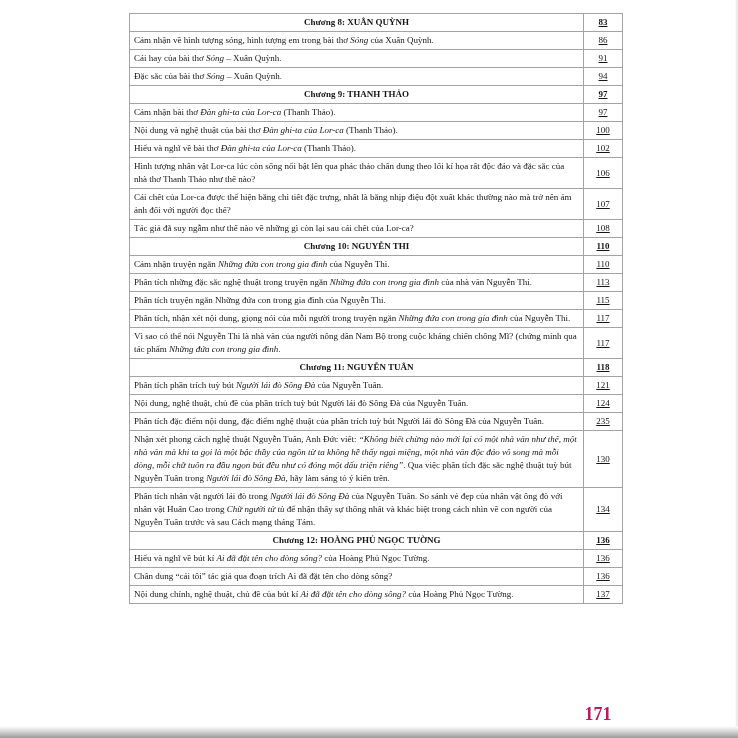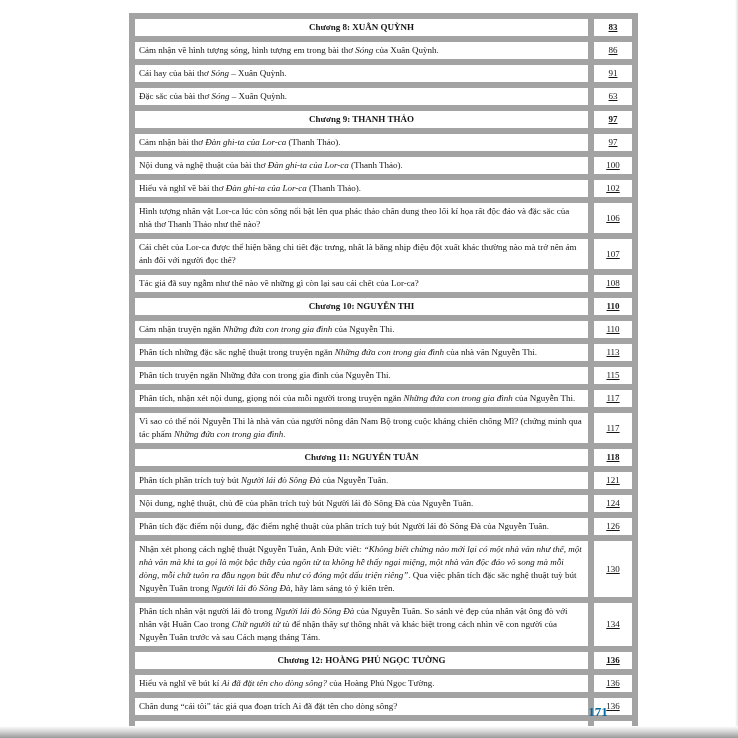--- a/index.html
+++ b/index.html
@@ -35,21 +35,21 @@
   }
   table.toc {
     position: absolute;
     left: 129px;
     top: 13px;
     width: 483px;
     border-collapse: collapse;
     table-layout: fixed;
   }
   table.toc td {
-    border: 6px solid #a3a3a3;
+    border: 1px solid #a3a3a3;
     color: #161616;
     font-size: 9px;
     line-height: 13px;
     padding: 2px 4px;
     vertical-align: middle;
     word-wrap: break-word;
   }
   td.content-cell { width: 445px; text-align: left; }
   td.page-cell { width: 30px; text-align: center; text-decoration: underline; }
   td.chapter-title {
@@ -58,22 +58,22 @@
     font-size: 10px;
   }
   td.chapter-page { font-weight: bold; }
   .footer-page-number {
     position: absolute;
     top: 704px;
     left: 583px;
     width: 30px;
     text-align: center;
     font-weight: bold;
-    font-size: 13px;
-    color: #0369a1;
+    font-size: 18px;
+    color: #be185d;
   }
 </style>
 </head>
 <body>
 
 <div class="page">
   <table class="toc">
     <tbody>
         <tr>
           <td class="content-cell chapter-title">Chương 8: XUÂN QUỲNH</td>
@@ -82,21 +82,21 @@
         <tr>
           <td class="content-cell">Cảm nhận về hình tượng sóng, hình tượng em trong bài thơ <i>Sóng</i> của Xuân Quỳnh.</td>
           <td class="page-cell">86</td>
         </tr>
         <tr>
           <td class="content-cell">Cái hay của bài thơ <i>Sóng</i> – Xuân Quỳnh.</td>
           <td class="page-cell">91</td>
         </tr>
         <tr>
           <td class="content-cell">Đặc sắc của bài thơ <i>Sóng</i> – Xuân Quỳnh.</td>
-          <td class="page-cell">63</td>
+          <td class="page-cell">94</td>
         </tr>
         <tr>
           <td class="content-cell chapter-title">Chương 9: THANH THẢO</td>
           <td class="page-cell chapter-page">97</td>
         </tr>
         <tr>
           <td class="content-cell">Cảm nhận bài thơ <i>Đàn ghi-ta của Lor-ca</i> (Thanh Thảo).</td>
           <td class="page-cell">97</td>
         </tr>
         <tr>
@@ -150,21 +150,21 @@
         <tr>
           <td class="content-cell">Phân tích phần trích tuỳ bút <i>Người lái đò Sông Đà</i> của Nguyễn Tuân.</td>
           <td class="page-cell">121</td>
         </tr>
         <tr>
           <td class="content-cell">Nội dung, nghệ thuật, chủ đề của phần trích tuỳ bút Người lái đò Sông Đà của Nguyễn Tuân.</td>
           <td class="page-cell">124</td>
         </tr>
         <tr>
           <td class="content-cell">Phân tích đặc điểm nội dung, đặc điểm nghệ thuật của phần trích tuỳ bút Người lái đò Sông Đà của Nguyễn Tuân.</td>
-          <td class="page-cell">126</td>
+          <td class="page-cell">235</td>
         </tr>
         <tr>
           <td class="content-cell">Nhận xét phong cách nghệ thuật Nguyễn Tuân, Anh Đức viết: <i>“Không biết chừng nào mới lại có một nhà văn như thế, một nhà văn mà khi ta gọi là một bậc thầy của ngôn từ ta không hề thấy ngại miệng, một nhà văn độc đáo vô song mà mỗi dòng, mỗi chữ tuôn ra đầu ngọn bút đều như có đóng một dấu triện riêng”</i>. Qua việc phân tích đặc sắc nghệ thuật tuỳ bút Nguyễn Tuân trong <i>Người lái đò Sông Đà</i>, hãy làm sáng tỏ ý kiến trên.</td>
           <td class="page-cell">130</td>
         </tr>
         <tr>
           <td class="content-cell">Phân tích nhân vật người lái đò trong <i>Người lái đò Sông Đà</i> của Nguyễn Tuân. So sánh vẻ đẹp của nhân vật ông đò với nhân vật Huấn Cao trong <i>Chữ người tử tù</i> để nhận thấy sự thống nhất và khác biệt trong cách nhìn về con người của Nguyễn Tuân trước và sau Cách mạng tháng Tám.</td>
           <td class="page-cell">134</td>
         </tr>
         <tr>

